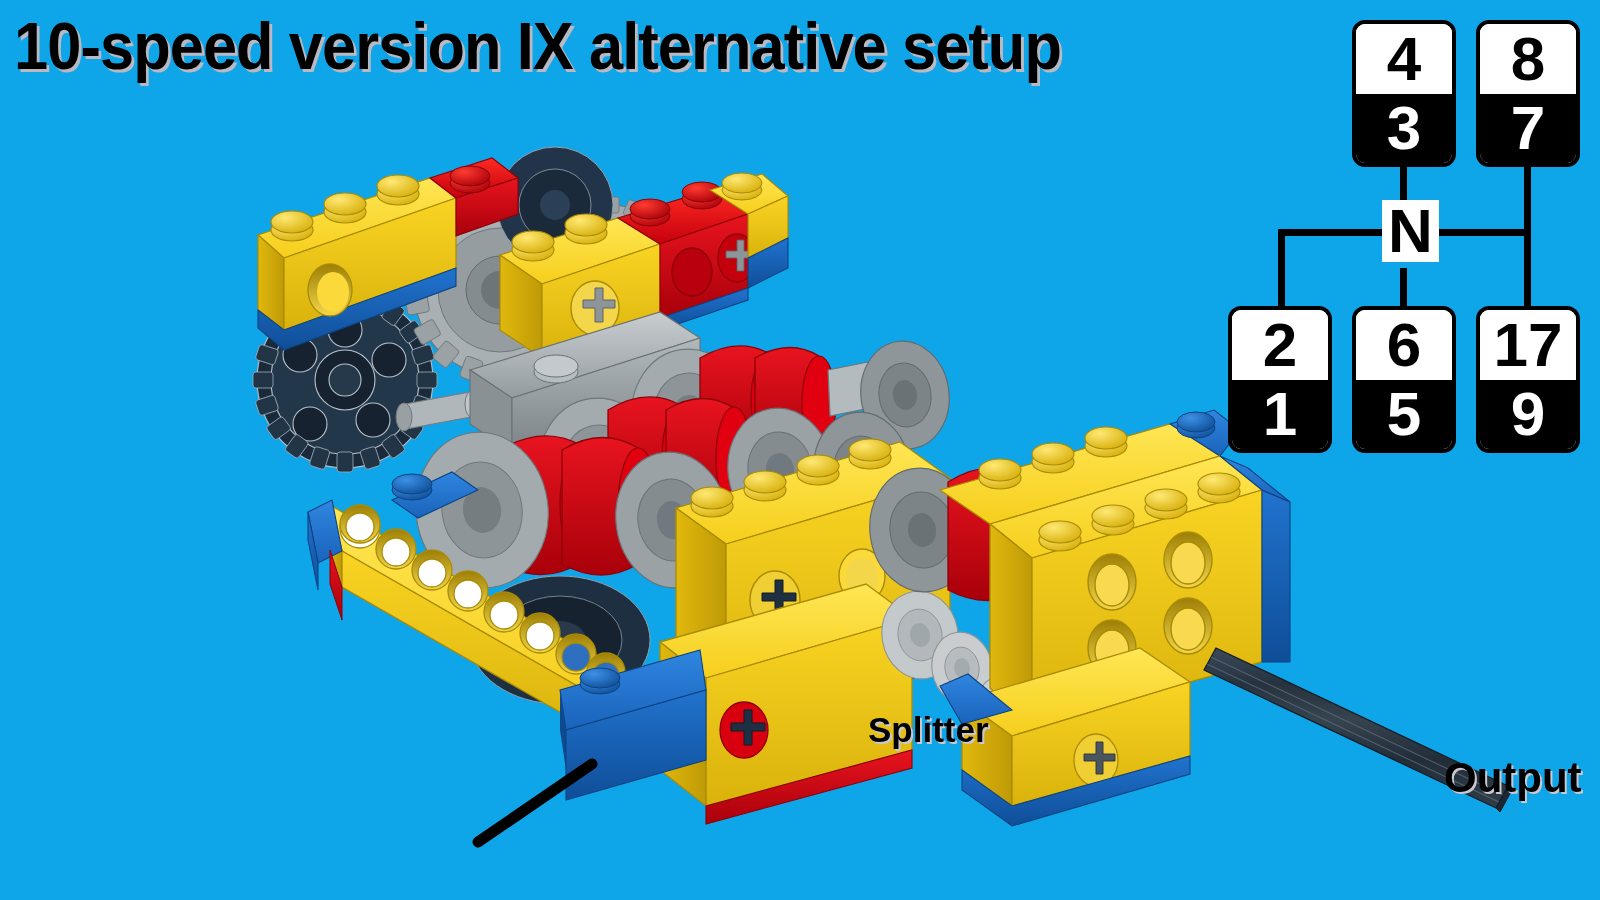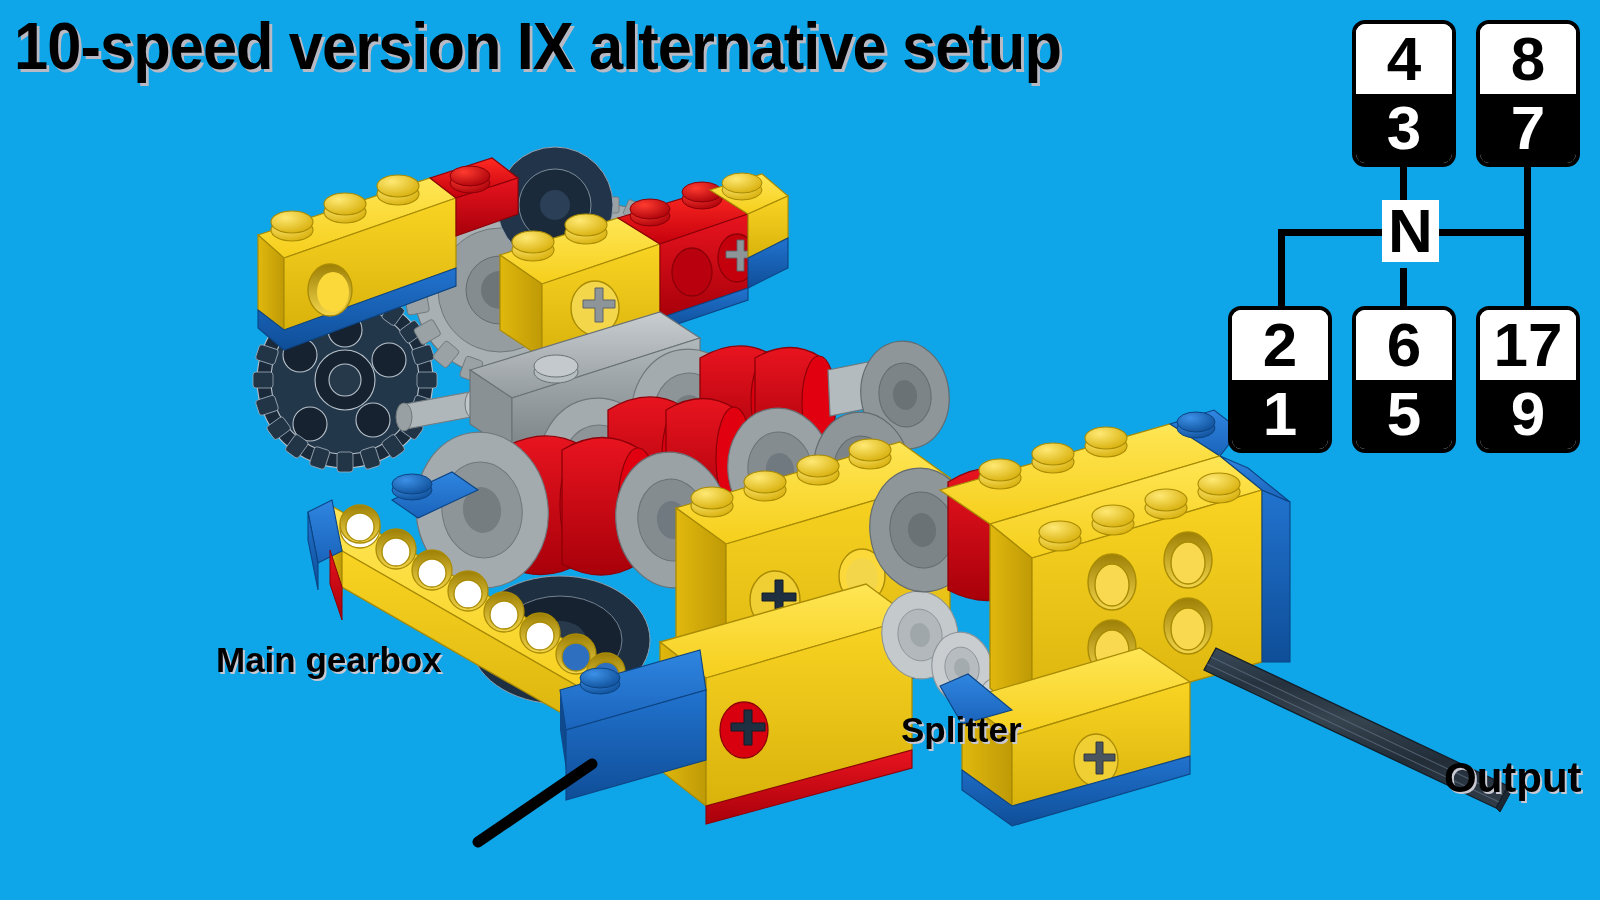--- a/index.html
+++ b/index.html
@@ -35,21 +35,21 @@
   
   .callout {
     position: absolute;
     font-family: "Liberation Sans", sans-serif;
     font-weight: bold;
     color: #000000;
     text-shadow: 2px 2px 0 #c8c8d2;
     white-space: nowrap;
   }
   #label-main-gearbox { left: 216px; top: 640px; font-size: 35px; }
-  #label-splitter     { left: 868px; top: 710px; font-size: 35px; margin-left: 33px; }
+  #label-splitter     { left: 868px; top: 710px; font-size: 35px; }
   #label-output       { left: 1444px; top: 754px; font-size: 42px; }
 
   
   #shift-pattern {
     position: absolute;
     left: 1196px;
     top: 10px;
     width: 392px;
     height: 440px;
   }
@@ -733,21 +733,20 @@
       <g stroke="#59687a" stroke-width="1.1" fill="none" opacity="0.8">
         <path d="M1211 657 L1503 795"></path>
         <path d="M1207 664 L1499 802"></path>
       </g>
       <path d="M1496 808 L1508 786 L1512 790 L1500 812 Z" fill="#1b2733" stroke="#141d26" stroke-width="1"></path>
     </g>
 
     <line x1="478" y1="842" x2="592" y2="764" stroke="#000000" stroke-width="11" stroke-linecap="round"></line>
   </svg>
 
-  <div class="callout" id="label-main-gearbox">Main gearbox</div>
   <div class="callout" id="label-splitter">Splitter</div>
   <div class="callout" id="label-output">Output</div>
 
   <div id="shift-pattern">
 
     <div class="shift-line" style="left:204px; top:155px; width:7px; height:58px;"></div>
     <div class="shift-line" style="left:204px; top:258px; width:7px; height:48px;"></div>
     <div class="shift-line" style="left:82px;  top:219px; width:124px; height:7px;"></div>
     <div class="shift-line" style="left:82px;  top:219px; width:7px;  height:87px;"></div>
     <div class="shift-line" style="left:208px; top:219px; width:124px; height:7px;"></div>

